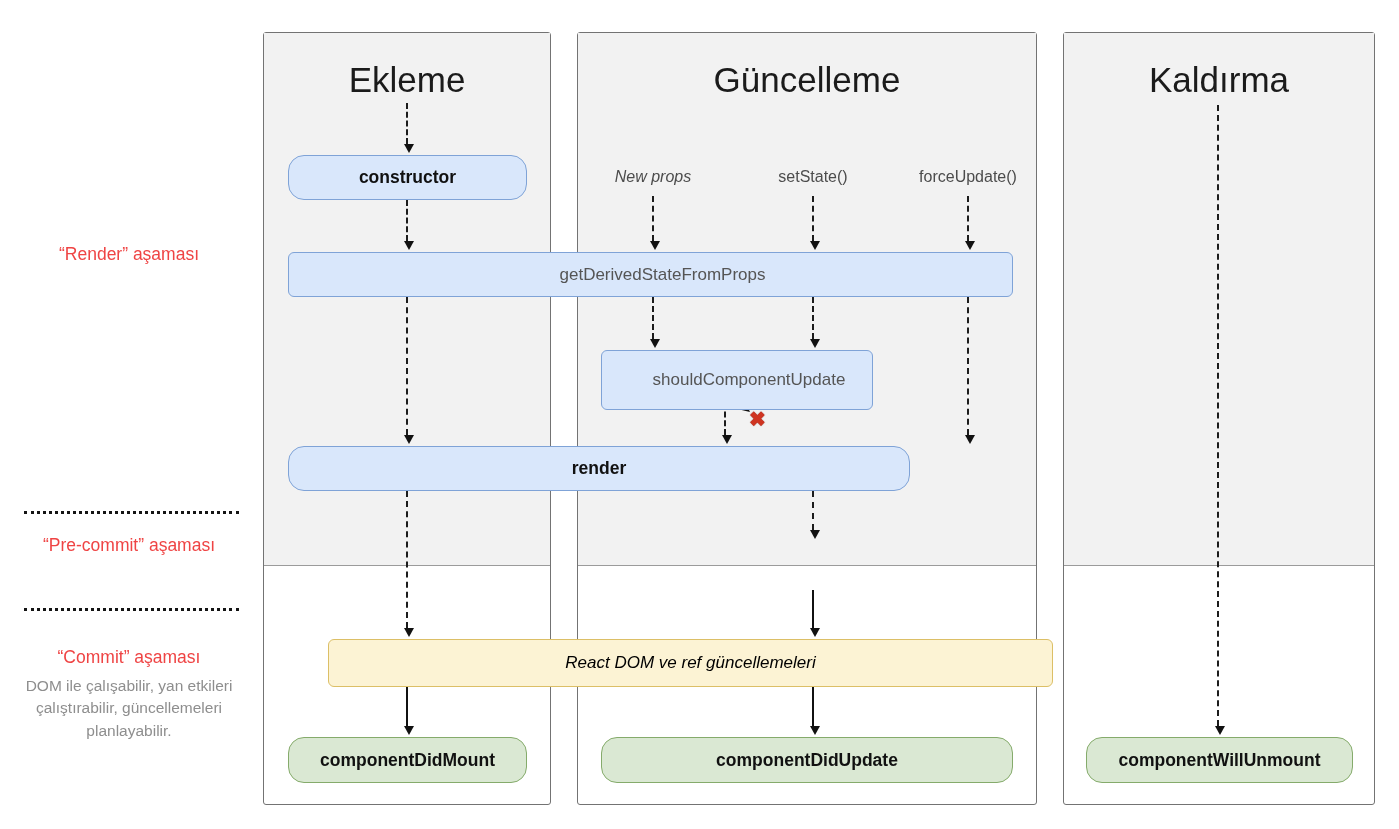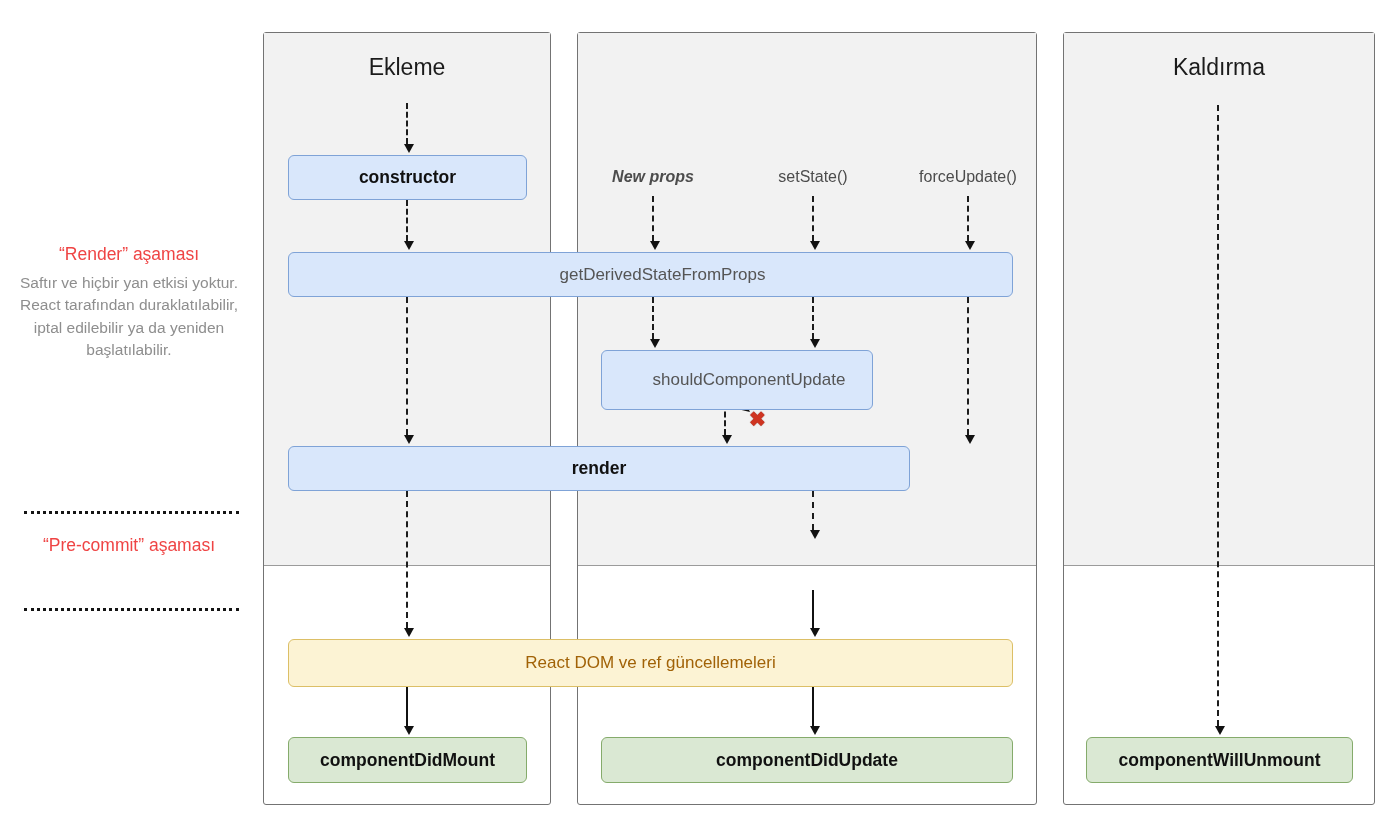--- a/index.html
+++ b/index.html
@@ -10,35 +10,35 @@
   
   .col{
     position:absolute;top:32px;height:773px;border:1px solid #737373;border-radius:3px;
     background:#fff;box-sizing:border-box;z-index:1;
   }
   .col-gray{
     position:absolute;top:0;left:0;right:0;height:532px;
     background:var(--color-phase-bg,#f2f2f2);border-bottom:1px solid #9b9b9b;
   }
   .col-title{
-    position:relative;text-align:center;margin-top:21px;font-size:23px;color:#1b1b1b;
+    position:relative;text-align:center;margin-top:27px;font-size:35px;color:#1b1b1b;
   }
   
   .phase{position:absolute;left:14px;width:230px;text-align:center;z-index:2;}
   .phase-title{font-size:17.5px;color:#ef4444;margin-bottom:7px;}
   .phase-desc{font-size:15.5px;color:#8e8e8e;line-height:1.45;}
   .separator{
     position:absolute;left:24px;width:215px;height:0;
     border-top:3px dotted #141414;z-index:2;
   }
   
   .trigger{
     position:absolute;width:140px;text-align:center;font-size:16px;color:#4c4c4c;z-index:3;
   }
-  .italic{font-style:italic;font-weight:bold;}
+  .italic{font-style:italic;}
   
   .arr{position:absolute;width:0;z-index:2;}
   .arr.dashed{border-left:2px dashed #1c1c1c;}
   .arr.solid{border-left:2px solid #111;}
   .arr.head::after{
     content:"";position:absolute;bottom:-9px;left:-4px;width:0;height:0;
     border:5px solid transparent;border-top:9px solid #111;border-bottom:none;
   }
   .branch-svg{position:absolute;z-index:3;}
   .x-mark{
@@ -47,45 +47,49 @@
     text-shadow:0 0 1px #7a1d10;
   }
   
   .box{
     position:absolute;z-index:3;display:flex;align-items:center;justify-content:center;
     border-radius:6px;font-size:17px;box-sizing:border-box;text-decoration:none;cursor:pointer;
   }
   .box.blue{background:var(--color-blue-fill,#d9e7fb);border:1px solid var(--color-blue-border,#7fa3d7);}
   .box.yellow{background:var(--color-yellow-fill,#fcf3d4);border:1px solid var(--color-yellow-border,#dcbf66);}
   .box.green{background:var(--color-green-fill,#dae8d3);border:1px solid var(--color-green-border,#85ab6b);}
-  .box.bold{font-weight:700;color:#111;font-size:17.5px;}
+  .box.bold{font-weight:700;color:#111;font-size:17.5px;border-radius:16px;}
   .box.dim{font-weight:400;color:#555;padding-left:24px;}
-  .box.dim-italic{font-weight:400;color:#a16207;}
+  .box.dim-italic{font-weight:400;color:#000000;font-style:italic;margin-left:40px;}
 </style>
 </head>
 <body>
 
 <div class="canvas">
 
   <div class="phase" style="top:244px">
     <div class="phase-title">“Render” aşaması</div>
-    <div class="phase-desc">Saftır ve hiçbir yan etkisi yoktur. React tarafından duraklatılabilir, iptal edilebilir ya da yeniden başlatılabilir.</div>
   </div>
   <div class="separator" style="top:511px"></div>
   <div class="phase" style="top:535px">
     <div class="phase-title">“Pre-commit” aşaması</div>
   </div>
   <div class="separator" style="top:608px"></div>
+  <div class="phase" style="top:647px">
+    <div class="phase-title">“Commit” aşaması</div>
+    <div class="phase-desc">DOM ile çalışabilir, yan etkileri çalıştırabilir, güncellemeleri planlayabilir.</div>
+  </div>
 
   <div class="col" style="left:263px;width:288px">
     <div class="col-gray"></div>
     <div class="col-title">Ekleme</div>
   </div>
   <div class="col" style="left:577px;width:460px">
     <div class="col-gray"></div>
+    <div class="col-title">Güncelleme</div>
   </div>
   <div class="col" style="left:1063px;width:312px">
     <div class="col-gray"></div>
     <div class="col-title">Kaldırma</div>
   </div>
 
   <div class="trigger italic" style="left:583px;top:168px">New props</div>
   <div class="trigger" style="left:743px;top:168px">setState()</div>
   <div class="trigger" style="left:898px;top:168px">forceUpdate()</div>
 

